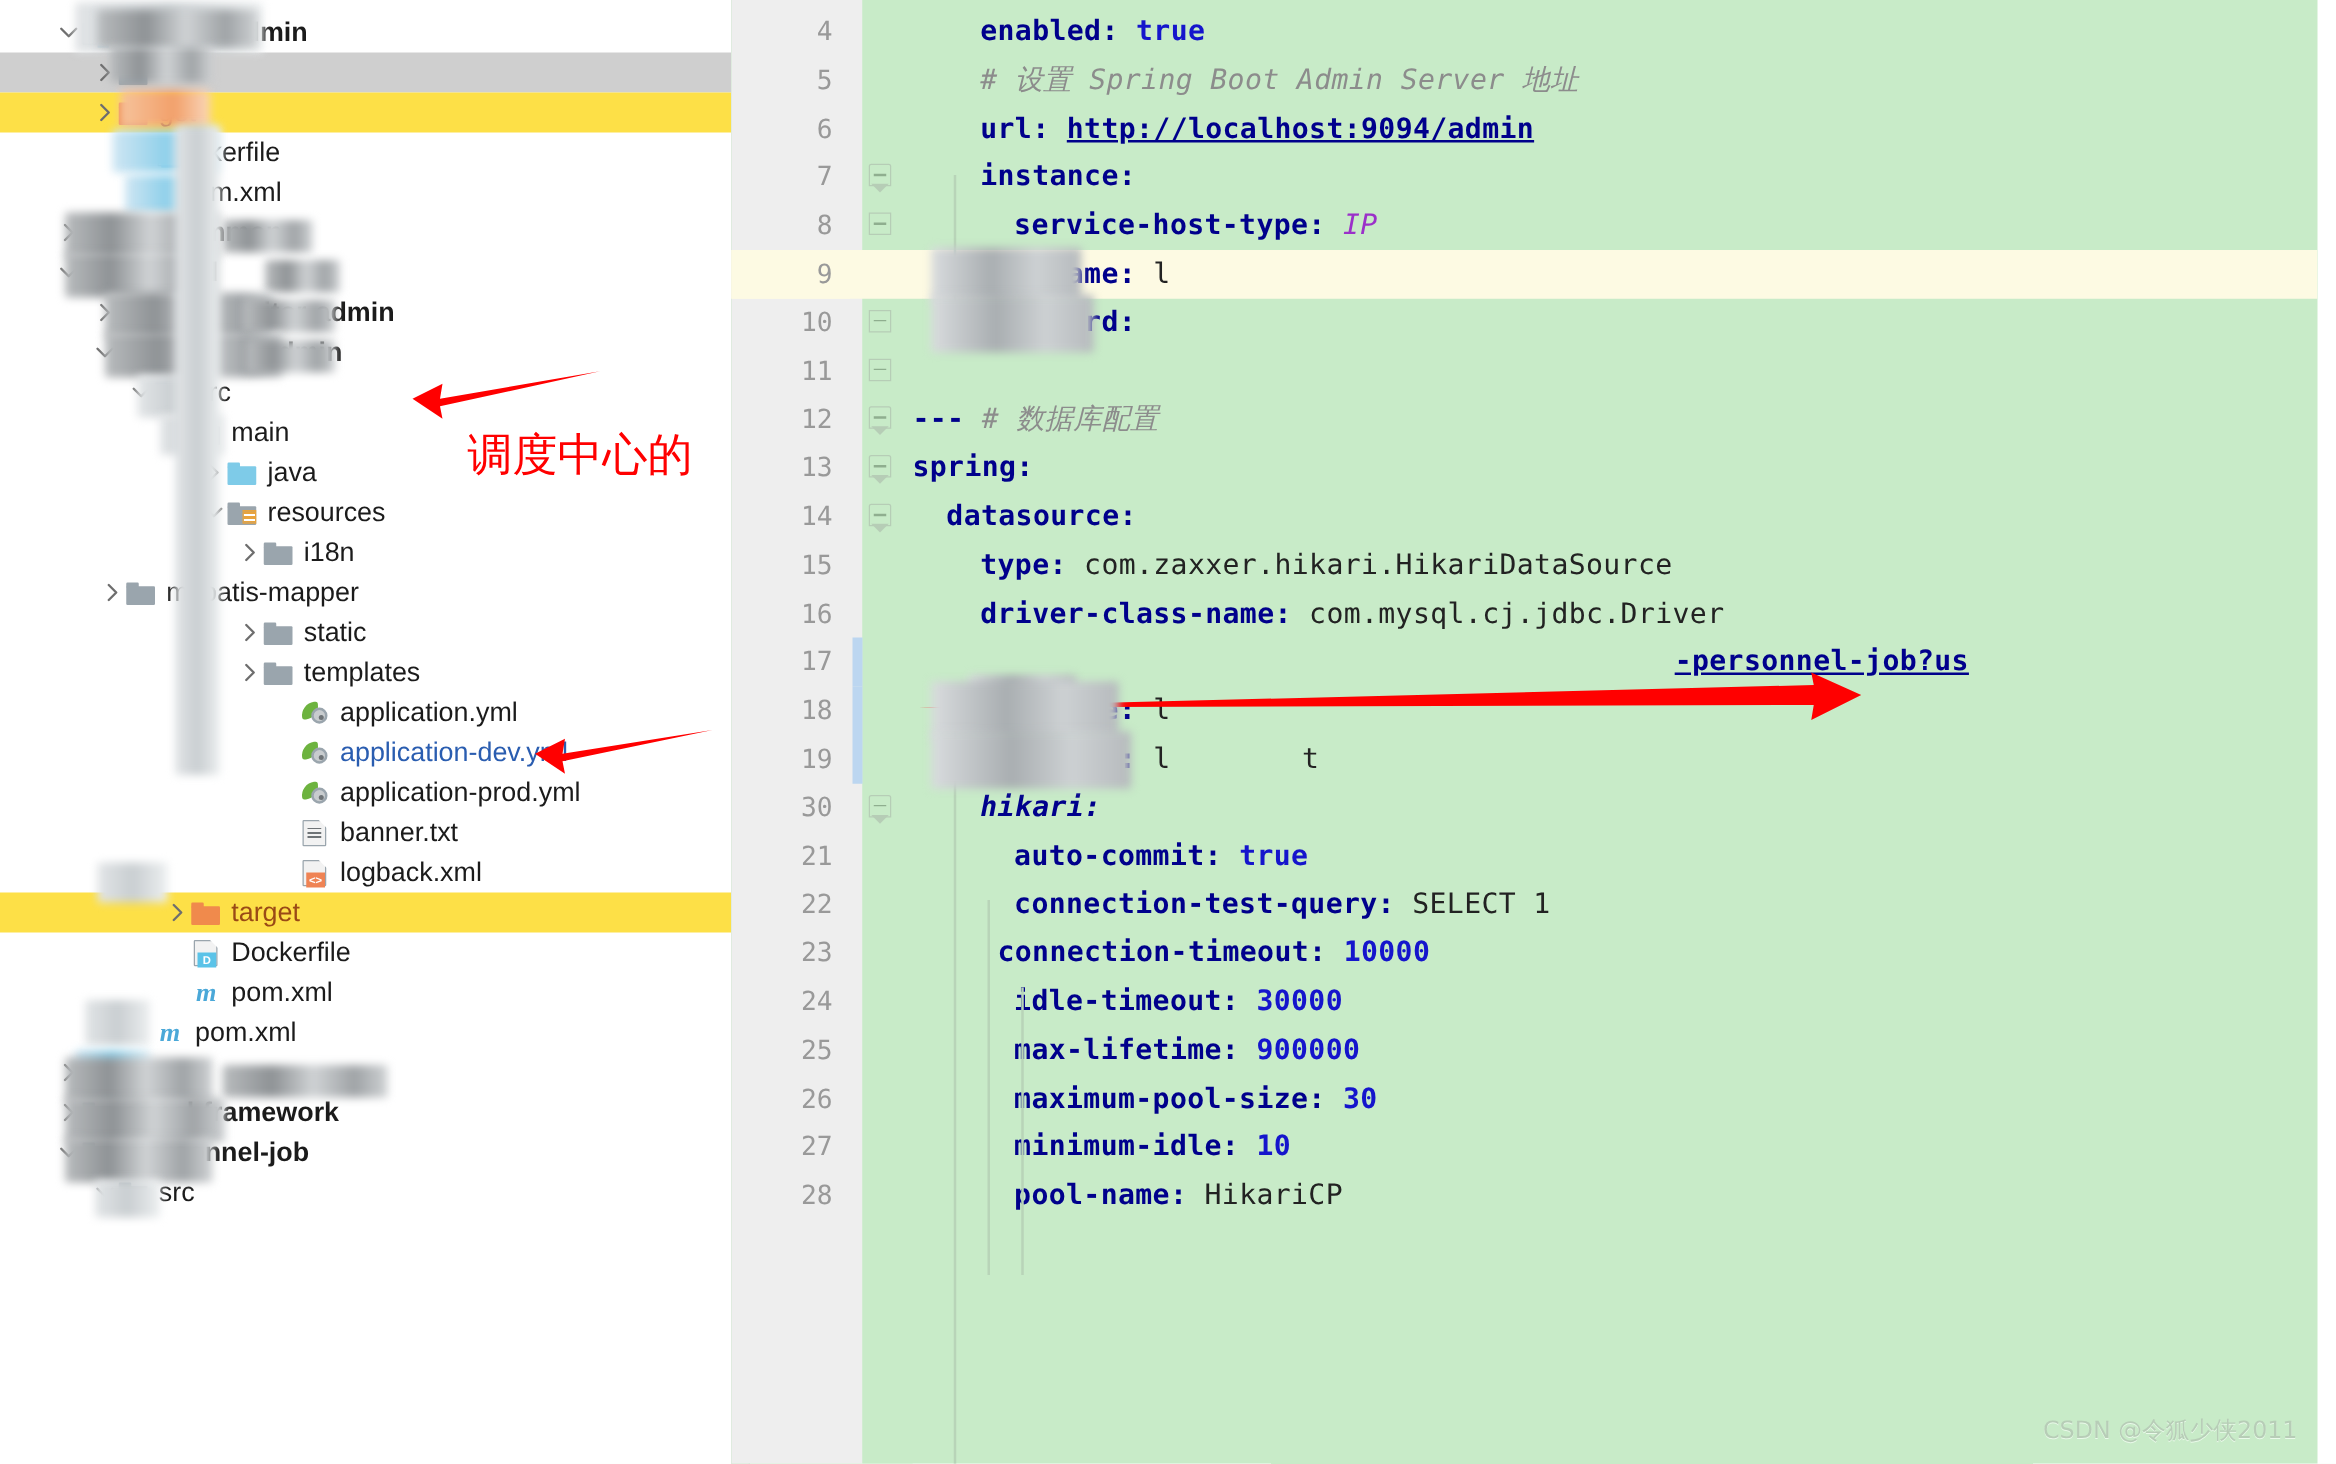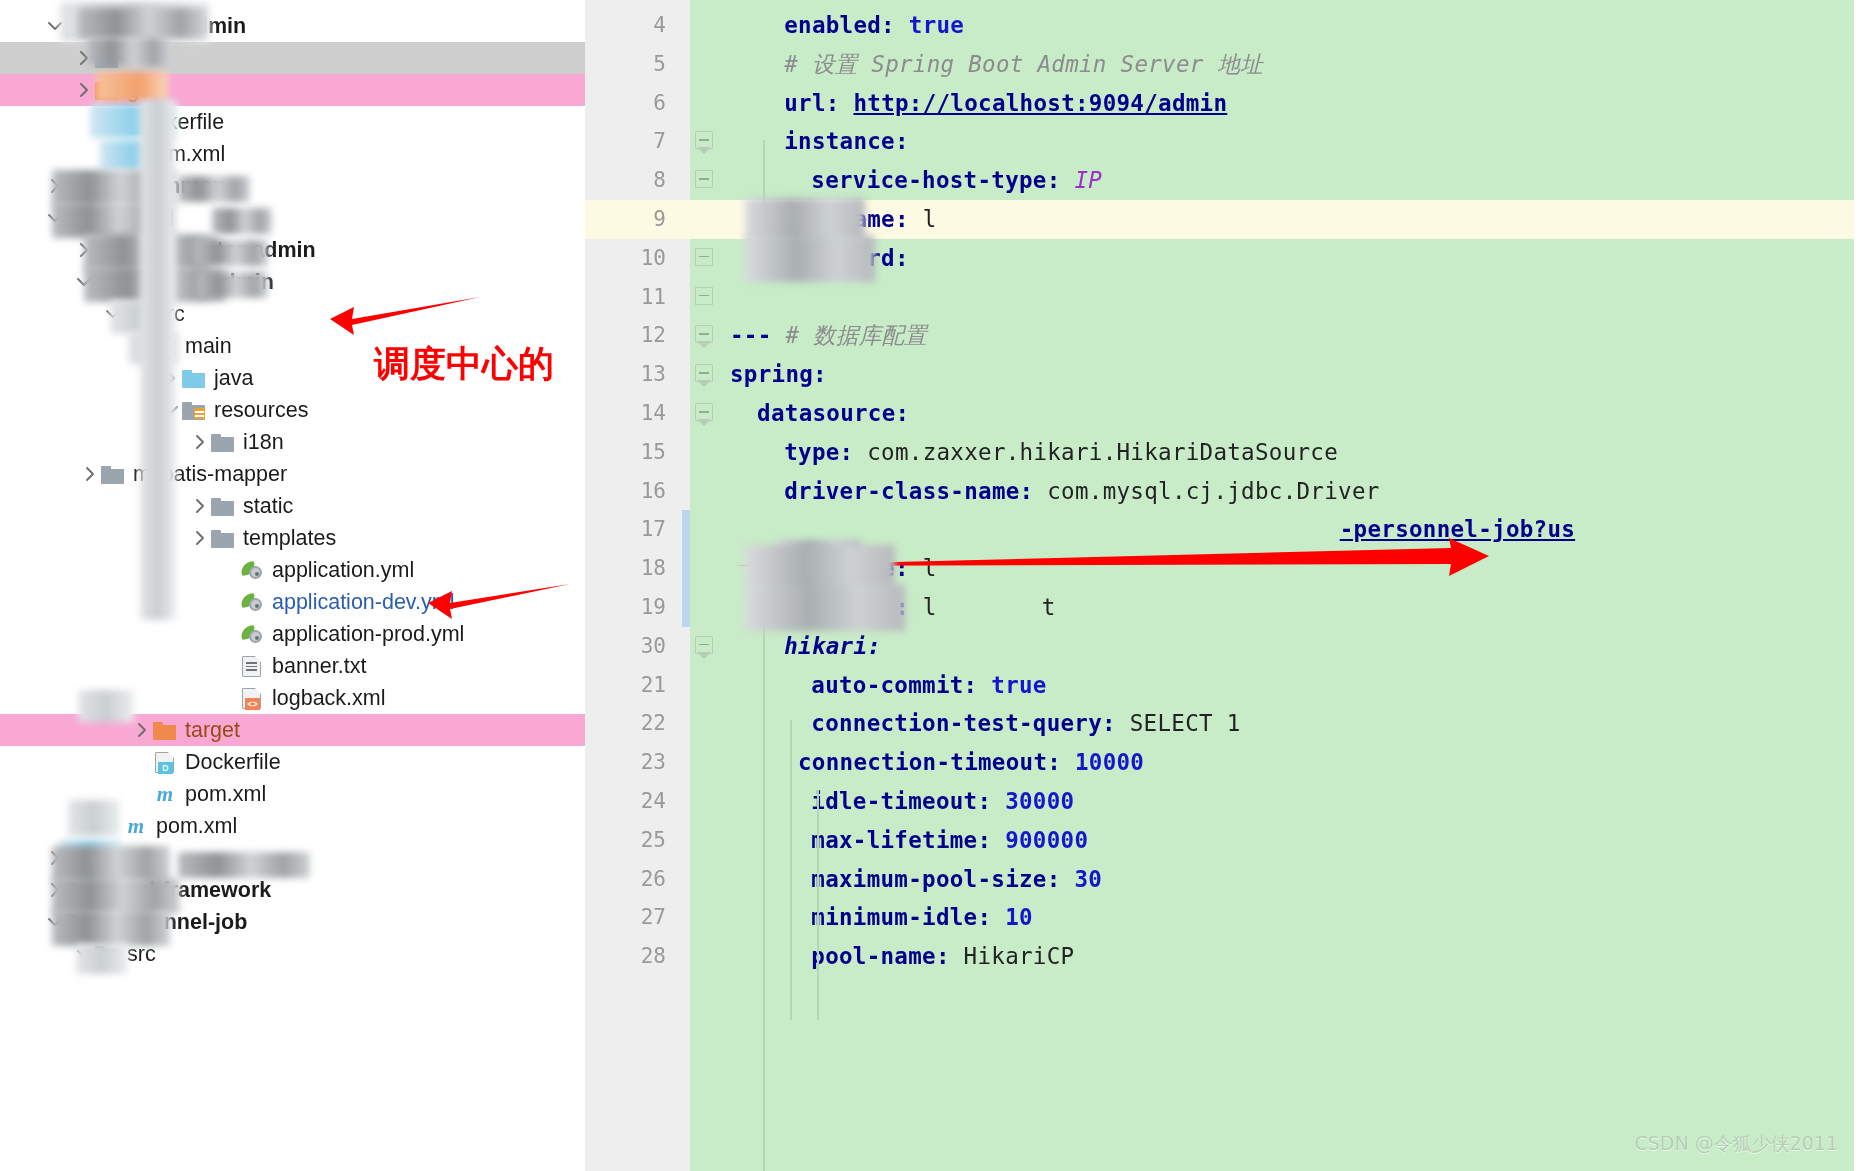--- a/index.html
+++ b/index.html
@@ -22,21 +22,21 @@
   .tree-row {
     position: relative;
     height: 32px;
     display: flex;
     align-items: center;
     white-space: nowrap;
     font-size: 21.5px;
     color: #1b1b1b;
   }
   .tree-row.sel-grey { background: #cfcfcf; }
-  .tree-row.sel-yellow { background: #f9a8d4; }
+  .tree-row.sel-yellow { background: #fde047; }
   .twisty {
     width: 20px; height: 20px;
     flex: 0 0 20px;
     position: relative;
     color: #6e6e6e;
   }
   .twisty svg { display:block; }
   .ficon {
     width: 26px; height: 24px;
     flex: 0 0 26px;
@@ -177,21 +177,21 @@
     position:absolute; width:1.5px; background:#b8d4b8;
   }
   
   .changebar { position:absolute; left:97px; width:8px; background:#bcd6f0; }
 
   
   .annot-text {
     position:absolute;
     color:#ff0000;
     font-family:"DejaVu Sans", sans-serif;
-    font-weight:700;
+    font-weight:400;
     white-space:nowrap;
   }
   .arrow-svg { position:absolute; pointer-events:none; }
   #watermark {
     position:absolute; right:16px; bottom:14px;
     font-size:19px; color:#b7cdb7;
     text-shadow:0 1px 0 #eafaea;
     font-family:"DejaVu Sans", sans-serif;
     white-space:nowrap;
   }

